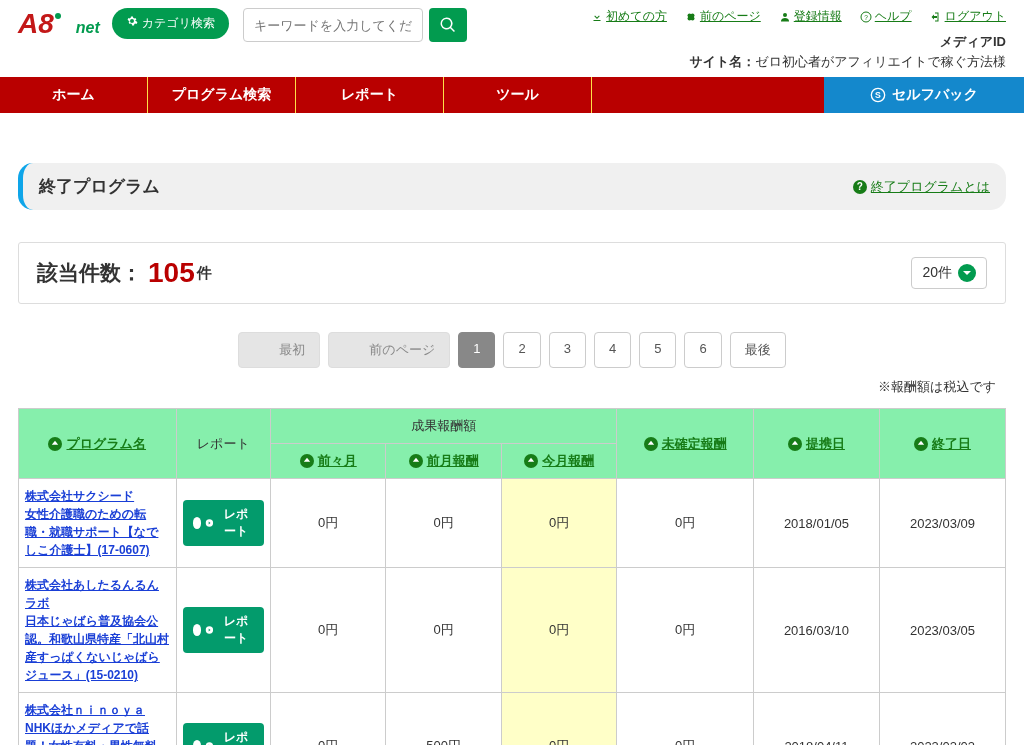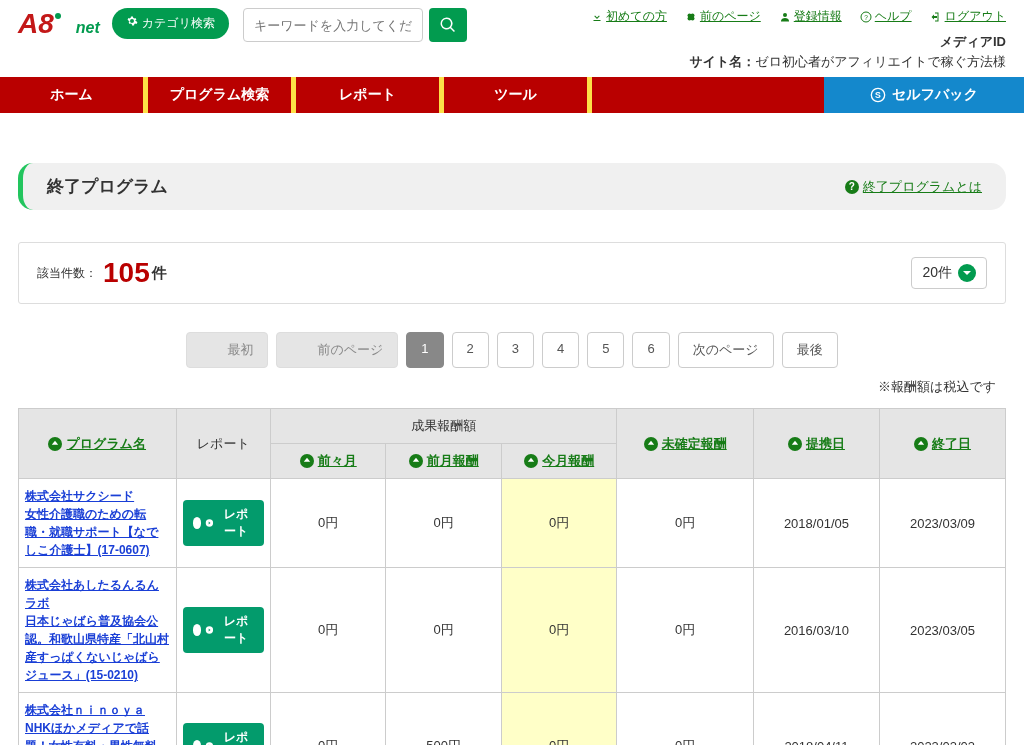--- a/index.html
+++ b/index.html
@@ -27,57 +27,57 @@
 .top-links { display: flex; gap: 18px; justify-content: flex-end; font-size: 12px; margin-bottom: 8px; }
 .top-links a { display: flex; align-items: center; gap: 3px; }
 .top-links svg { width: 12px; height: 12px; fill: #177c17; }
 .idline { font-size: 13px; margin-bottom: 2px; }
 .idline .lbl { font-weight: bold; }
 .siteline { font-size: 13px; }
 .siteline .lbl { font-weight: bold; }
 
 
 .mainnav { display: flex; background: #b90000; }
-.mainnav .tab { flex: 0 0 auto; width: 148px; height: 36px; display: flex; align-items: center; justify-content: center; color: #fff; font-weight: bold; font-size: 14px; border-right: 5px solid #fde047; cursor: pointer; }
+.mainnav .tab { flex: 0 0 auto; width: 148px; height: 36px; display: flex; align-items: center; justify-content: center; color: #fff; font-weight: bold; font-size: 14px; border-right: 1px solid #fde047; cursor: pointer; }
 .mainnav .tab:first-child { border-left: none; }
 .mainnav .tab.selfback { background: #1488cc; width: 200px; border: none; margin-left: auto; gap: 6px; }
 .mainnav .tab.selfback svg { width: 16px; height: 16px; fill: #fff; }
 
 
 .tab-highlight { position: relative; }
 .tab-highlight::after { content: ""; position: absolute; top: -3px; left: -3px; right: -3px; height: 70px; border: 2px solid #e93131; border-radius: 6px; pointer-events: none; }
 
 
 .section { padding: 16px 18px 0 18px; }
-.section-bar { display: flex; align-items: center; background: #f0f0f0; border-left: 5px solid #22c55e; padding: 12px 24px; border-radius: 15px; }
+.section-bar { display: flex; align-items: center; background: #f0f0f0; border-left: 5px solid #0ea5e9; padding: 12px 16px; border-radius: 15px; }
 .section-bar h2 { font-size: 17px; font-weight: bold; }
 .section-bar .help { margin-left: auto; display: flex; align-items: center; gap: 4px; font-size: 13px; }
 .help-ico { width: 14px; height: 14px; border-radius: 50%; background: #177c17; color: #fff; display: inline-flex; align-items: center; justify-content: center; font-size: 10px; font-weight: bold; text-decoration: none; }
 
 
 .count-box { margin: 32px 18px 0 18px; border: 1px solid #ddd; border-radius: 3px; padding: 14px 18px; display: flex; align-items: center; }
-.count-box .lbl { font-size: 12px; font-weight: normal; }
+.count-box .lbl { font-size: 21px; font-weight: bold; }
 .count-box .num { font-size: 28px; font-weight: bold; color: #b90000; margin: 0 2px 0 6px; }
 .count-box .unit { font-size: 15px; font-weight: bold; }
 .perpage { margin-left: auto; border: 1px solid #ccc; border-radius: 4px; padding: 6px 10px; display: flex; align-items: center; gap: 6px; font-size: 14px; cursor: pointer; }
 .perpage .chev { width: 18px; height: 18px; border-radius: 50%; background: #029b4f; display: flex; align-items: center; justify-content: center; }
 .perpage .chev svg { width: 10px; height: 10px; fill: #fff; }
 
 
 .pagination { display: flex; justify-content: center; gap: 8px; margin: 28px 0 6px 0; }
 .pagination .pg { border: 1px solid #ccc; border-radius: 4px; padding: 8px 14px; font-size: 13px; color: #555; background: #fff; cursor: pointer; }
 .pagination .pg.disabled { background: #e5e5e5; color: #888; border-color: #ddd; cursor: default; padding-left: 40px; }
 .pagination .pg.active { background: #888; color: #fff; border-color: #888; }
 .taxnote { text-align: right; padding: 4px 28px 12px 0; font-size: 13px; margin-left: 48px; }
 
 
 .tbl-wrap { padding: 0 18px; }
 table.grid { width: 100%; border-collapse: collapse; border: 1px solid #ccc; table-layout: fixed; }
 .grid th, .grid td { border: 1px solid #ccc; padding: 8px 6px; text-align: center; vertical-align: middle; font-size: 13px; }
-.grid thead th { background: #e5e5e5; font-weight: normal; margin-left: 34px; }
+.grid thead th { background: #86efac; font-weight: normal; margin-left: 34px; }
 .grid thead th a { font-weight: bold; }
 .sort { display: inline-flex; align-items: center; gap: 4px; }
 .sort-ico { width: 14px; height: 14px; border-radius: 50%; background: #177c17; display: inline-flex; align-items: center; justify-content: center; }
 .sort-ico svg { width: 8px; height: 8px; fill: #fff; }
 .col-prog { width: 150px; }
 .col-rep { width: 90px; }
 .col-amt { width: 110px; }
 .col-unpaid { width: 130px; }
 .col-date { width: 120px; }
 .prog-cell { text-align: left !important; padding: 10px 8px; }
@@ -202,21 +202,20 @@
 
   <div class="pagination">
     <div class="pg disabled">最初</div>
     <div class="pg disabled">前のページ</div>
     <div class="pg active">1</div>
     <div class="pg">2</div>
     <div class="pg">3</div>
     <div class="pg">4</div>
     <div class="pg">5</div>
     <div class="pg">6</div>
-    <div class="pg">次のページ</div>
     <div class="pg">最後</div>
   </div>
   <div class="taxnote">※報酬額は税込です</div>
 
   <div class="tbl-wrap">
     <table class="grid">
       <colgroup>
         <col class="col-prog">
           <col class="col-rep">
         <col class="col-amt">

